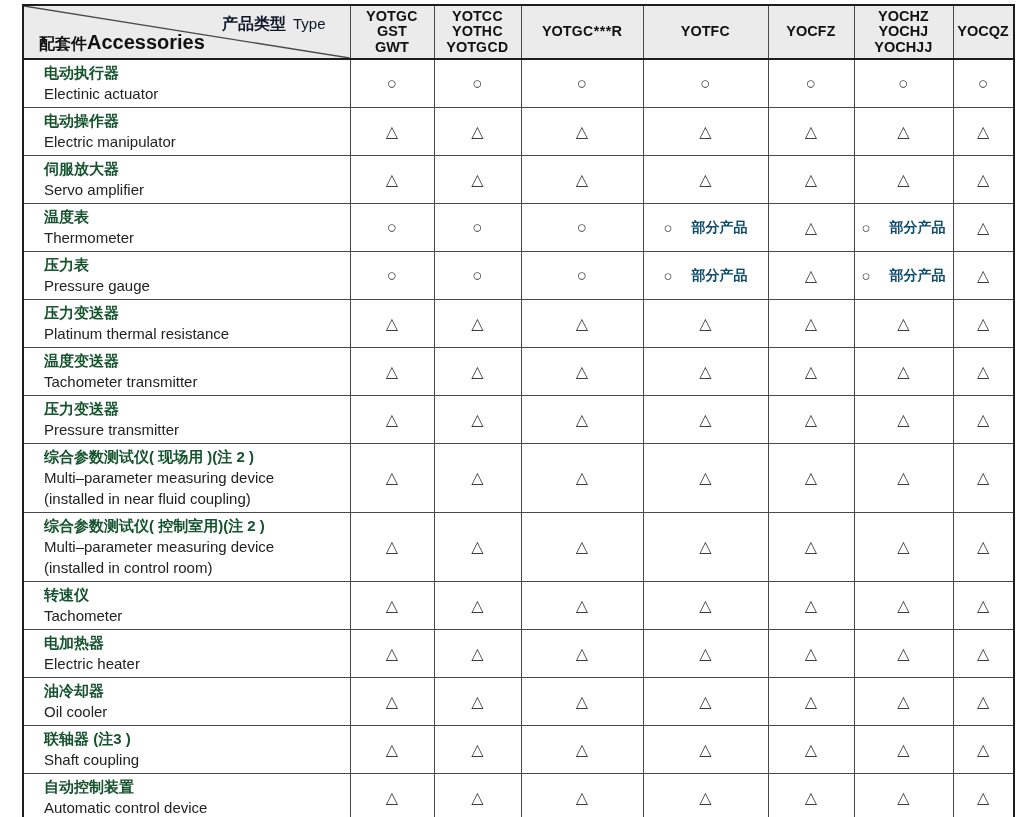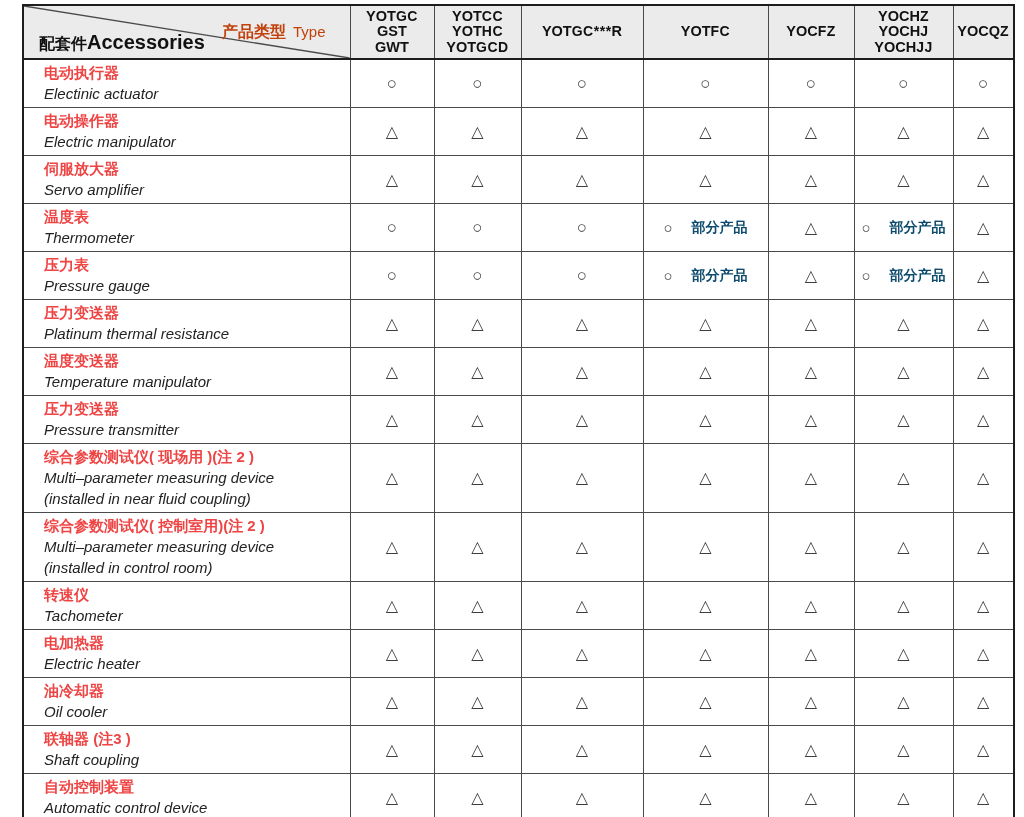--- a/index.html
+++ b/index.html
@@ -33,37 +33,37 @@
     line-height: 15.5px;
     padding: 2px 0;
     border-bottom: 2px solid #1d1d1d;
   }
   .code-line { white-space: nowrap; }
   .subscript { font-size: 14px; letter-spacing: 0.5px; }
 
   th.corner { position: relative; padding: 0; }
   .diag-svg { position: absolute; left: 0; top: 0; width: 100%; height: 100%; }
   .corner-top {
-    position: absolute; top: 18px; right: 24px;
-    font-size: 16px; font-weight: bold; color: #c2410c;
+    position: absolute; top: 10px; right: 24px;
+    font-size: 16px; font-weight: bold; color: #0f172a;
   }
   .corner-top .en-part { font-weight: normal; font-size: 15px; margin-left: 7px; }
   .corner-bottom {
     position: absolute; bottom: 7px; left: 15px;
     font-size: 16px; font-weight: bold; color: #111;
   }
   .corner-bottom .en-part { font-weight: bold; font-size: 20px; margin-left: 0; }
 
   
   tbody td { height: 46px; background: #fff; vertical-align: middle; }
   tr.tall td { height: 67px; }
 
   td.label-cell { text-align: left; padding: 3px 4px 3px 20px; }
-  .zh-name { font-weight: bold; color: #ef4444; font-size: 15px; line-height: 20px; }
-  .en-name { font-weight: normal; color: #222; font-size: 15px; line-height: 21px; font-style: italic; }
+  .zh-name { font-weight: bold; color: #14532d; font-size: 15px; line-height: 20px; }
+  .en-name { font-weight: normal; color: #222; font-size: 15px; line-height: 21px; }
 
   td.symbol-cell { text-align: center; color: #3e3e3e; white-space: nowrap; }
   .sym-circle   { font-size: 17px; line-height: 1; }
   .sym-triangle { font-size: 16px; line-height: 1; }
   .partial-wrap .sym-circle { font-size: 15px; vertical-align: -1px; }
   .partial-label { font-size: 14px; font-weight: bold; color: #0c4a6e; margin-left: 19px; }
 </style>
 </head>
 <body>
 
@@ -198,21 +198,21 @@
           <td class="symbol-cell"><span class="sym-triangle">△</span></td>
           <td class="symbol-cell"><span class="sym-triangle">△</span></td>
           <td class="symbol-cell"><span class="sym-triangle">△</span></td>
           <td class="symbol-cell"><span class="sym-triangle">△</span></td>
           <td class="symbol-cell"><span class="sym-triangle">△</span></td>
           <td class="symbol-cell"><span class="sym-triangle">△</span></td>
         </tr>
         <tr>
           <td class="label-cell">
             <div class="zh-name">温度变送器</div>
-            <div class="en-name">Temperature manipulator</div>
+            <div class="en-name">Tachometer transmitter</div>
           </td>
           <td class="symbol-cell"><span class="sym-triangle">△</span></td>
           <td class="symbol-cell"><span class="sym-triangle">△</span></td>
           <td class="symbol-cell"><span class="sym-triangle">△</span></td>
           <td class="symbol-cell"><span class="sym-triangle">△</span></td>
           <td class="symbol-cell"><span class="sym-triangle">△</span></td>
           <td class="symbol-cell"><span class="sym-triangle">△</span></td>
           <td class="symbol-cell"><span class="sym-triangle">△</span></td>
         </tr>
         <tr>

